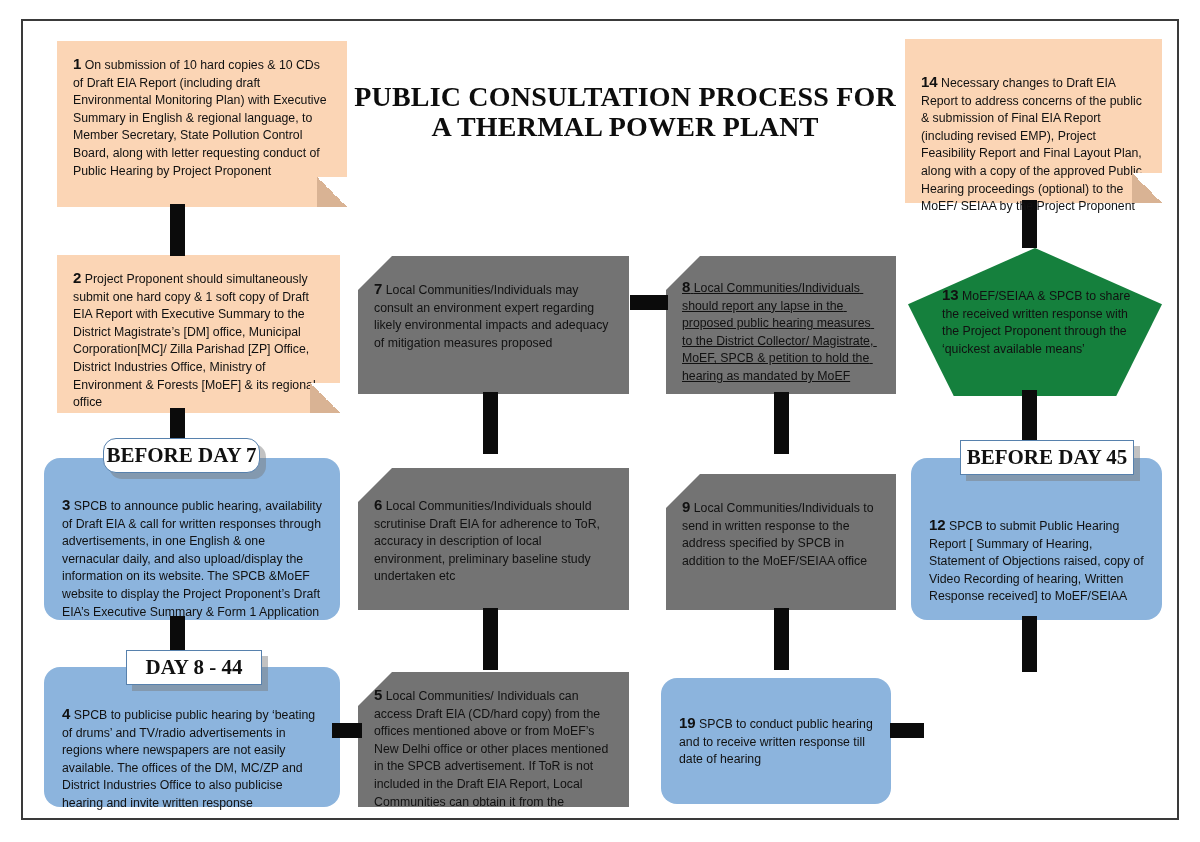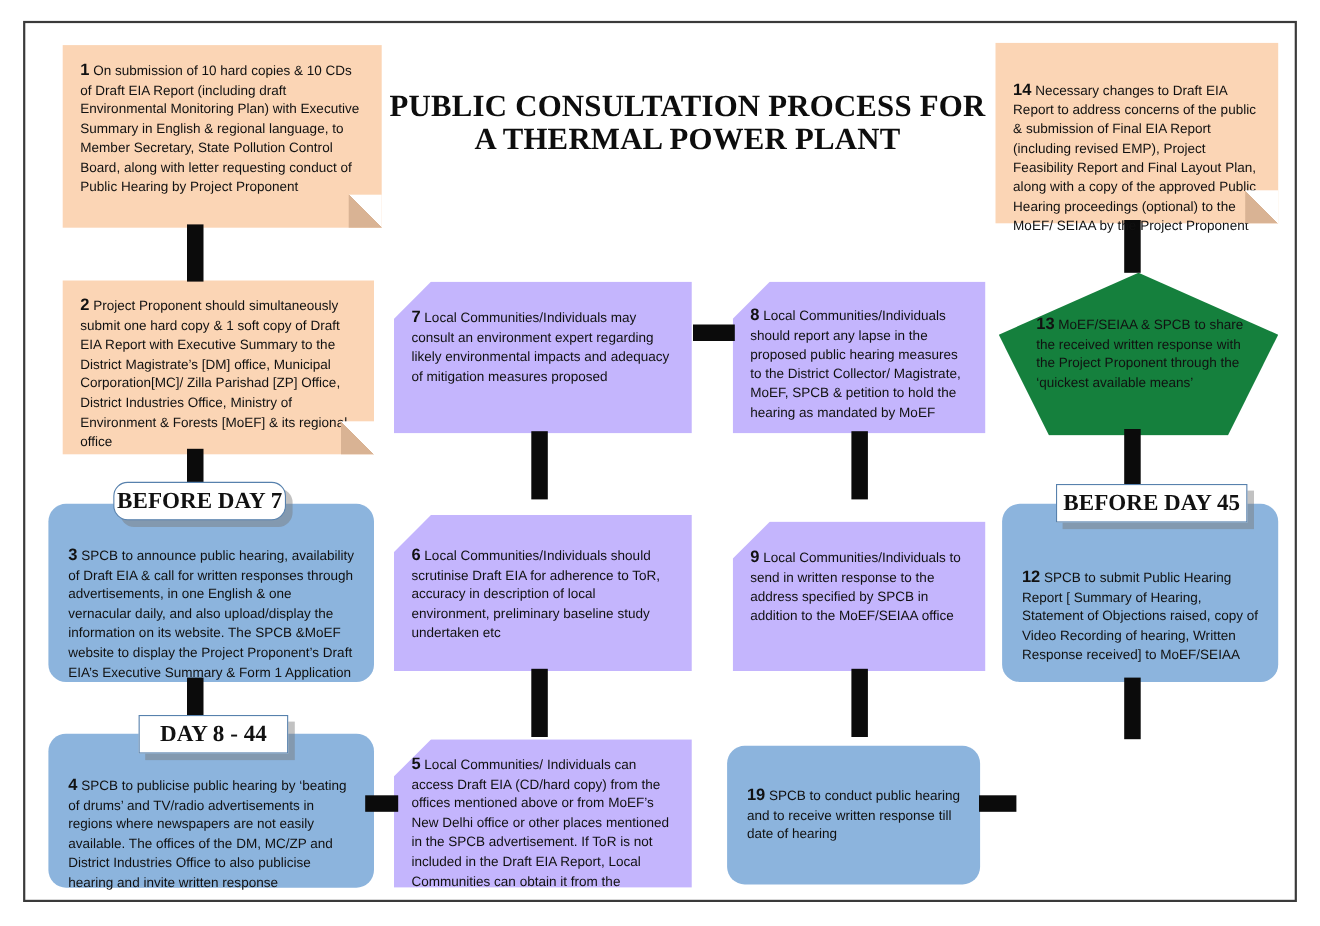--- a/index.html
+++ b/index.html
@@ -62,21 +62,21 @@
     content:"";
     position:absolute;
     right:0;bottom:0;
     width:30px;height:30px;
     background:linear-gradient(225deg,#ffffff 0 50%,#d9b394 50% 100%);
     z-index:4;
   }
 
   
   .pink{
-    background:#c4b5fd;
+    background:#737373;
     padding:14px 16px 0 16px;
     clip-path:polygon(34px 0, 100% 0, 100% 100%, 0 100%, 0 34px);
   }
 
   
   .blue{
     background:#8cb4dd;
     border-radius:16px;
     padding:14px 18px 14px 18px;
   }
@@ -159,21 +159,21 @@
 
   <div class="node pink" style="left:358px;top:468px;width:271px;height:142px;">
     <span class="txt" style="padding-top:14px;display:block;"><span class="num">6</span> <span>Local Communities/Individuals should scrutinise Draft EIA for adherence to ToR, accuracy in description of local environment, preliminary baseline study undertaken etc</span></span>
   </div>
 
   <div class="node pink" style="left:358px;top:256px;width:271px;height:138px;">
     <span class="txt" style="padding-top:10px;display:block;"><span class="num">7</span> <span>Local Communities/Individuals may consult an environment expert regarding likely environmental impacts and adequacy of mitigation measures proposed</span></span>
   </div>
 
   <div class="node pink" style="left:666px;top:256px;width:230px;height:138px;">
-    <span class="txt" style="padding-top:8px;display:block;"><span class="num">8</span> <span>Local Communities/Individuals should report any lapse in the proposed public hearing measures to the District Collector/ Magistrate, MoEF, SPCB &amp; petition to hold the hearing as mandated by MoEF</span></span>
+    <span class="txt" style="padding-top:8px;display:block;text-decoration:underline;"><span class="num">8</span> <span>Local Communities/Individuals should report any lapse in the proposed public hearing measures to the District Collector/ Magistrate, MoEF, SPCB &amp; petition to hold the hearing as mandated by MoEF</span></span>
   </div>
 
   <div class="node pink" style="left:666px;top:474px;width:230px;height:136px;">
     <span class="txt" style="padding-top:10px;display:block;"><span class="num">9</span> <span>Local Communities/Individuals to send in written response to the address specified by SPCB in addition to the MoEF/SEIAA office</span></span>
   </div>
 
   <div class="node blue" style="left:661px;top:678px;width:230px;height:126px;">
     <span class="txt" style="padding-top:22px;display:block;"><span class="num">19</span> <span>SPCB to conduct public hearing and to receive written response till date of hearing</span></span>
   </div>
 

